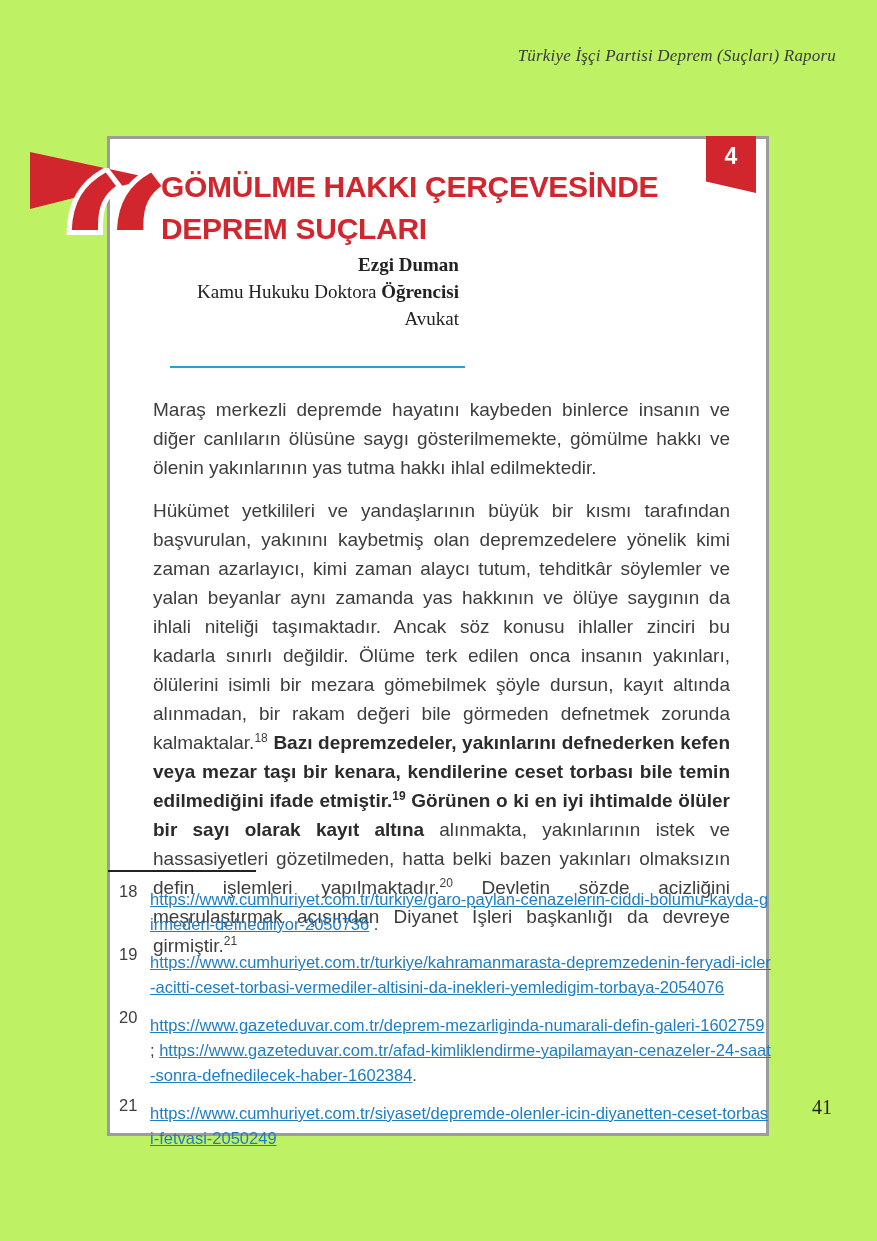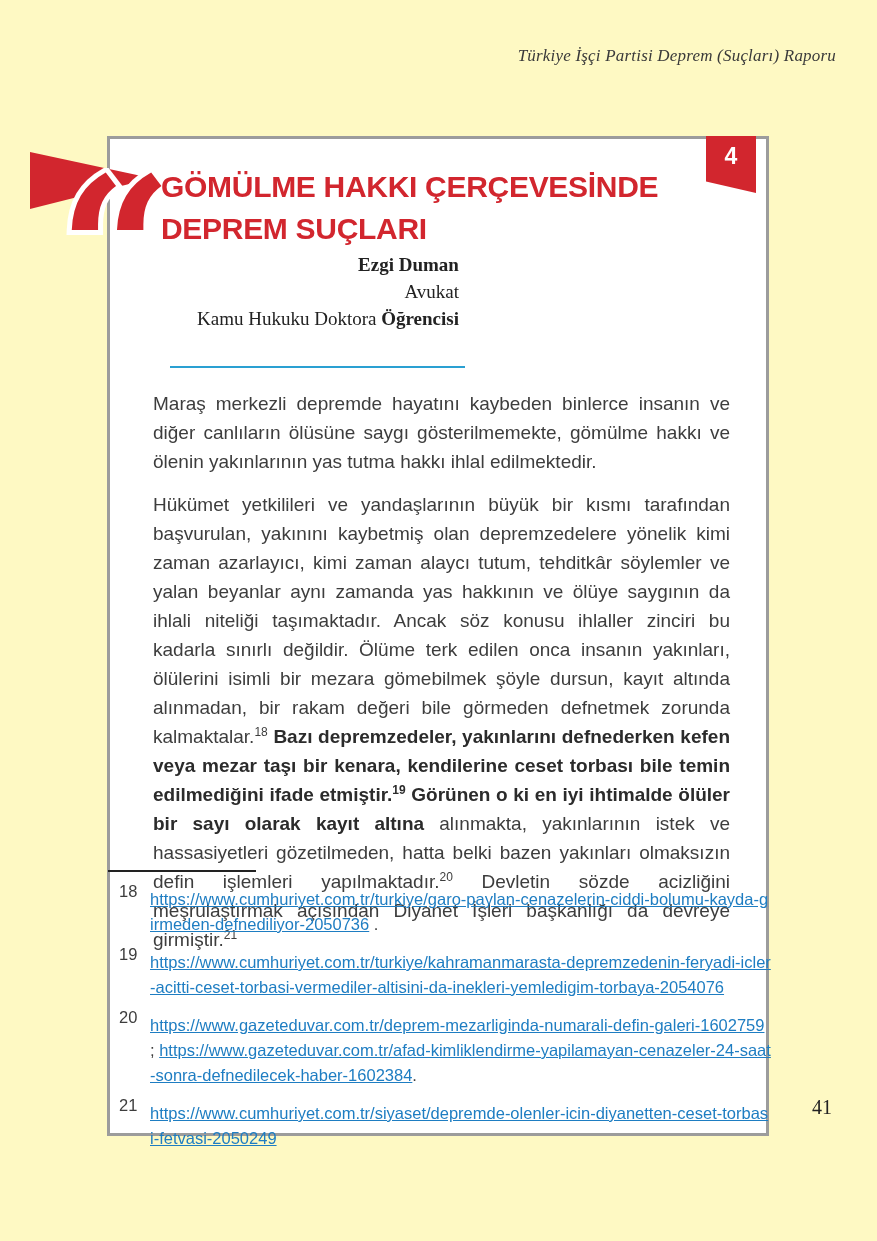--- a/index.html
+++ b/index.html
@@ -2,21 +2,21 @@
 <html style="--red: #d2262e; --border: #9c9c9c; --rule-blue: #2aa0d2; --link: #1e7dc2; --text: #3d3d3d;"><head>
 <meta charset="utf-8">
 <style>
   html, body {
     margin: 0; padding: 0;
     width: 877px; height: 1241px;
     background: #ffffff;
     overflow: hidden;
     font-family: "Liberation Sans", sans-serif;
   }
-  .page { position: relative; width: 877px; height: 1241px; background: #fef9c3; }
+  .page { position: relative; width: 877px; height: 1241px; background: #bef264; }
 
   .running-header {
     position: absolute; top: 46px; right: 41px;
     font-family: "Liberation Serif", serif;
     font-style: italic;
     font-size: 17px; color: #3a3a3a;
     letter-spacing: 0.2px;
   }
 
   .content-box {
@@ -69,21 +69,21 @@
     background: var(--rule-blue, #2aa0d2);
   }
 
   .body-copy {
     position: absolute; left: 153px; top: 389px;
     width: 577px;
     color: var(--text, #3d3d3d);
     font-size: 19px; line-height: 29px;
     text-align: justify;
   }
-  .body-para { margin: 0 0 14px 0; }
+  .body-para { margin: 6px 0 14px 0; }
   .body-para .b { font-weight: bold; color: #2b2b2b; }
   .body-para sup { font-size: 12px; line-height: 0; }
 
   .footnote-rule {
     position: absolute; left: 108px; top: 870px;
     width: 148px; height: 2px; background: #222;
   }
 
   .footnotes {
     position: absolute; left: 119px; top: 879px;
@@ -124,22 +124,22 @@
     <text x="2" y="154" font-family="DejaVu Serif, serif" font-weight="bold" font-size="200" fill="#d2262e" stroke="#ffffff" stroke-width="10" paint-order="stroke">“</text>
   </svg>
 
   <div class="article-title">
     <div>GÖMÜLME HAKKI ÇERÇEVESİNDE</div>
     <div>DEPREM SUÇLARI</div>
   </div>
 
   <div class="author-block">
     <div class="author-name">Ezgi Duman</div>
+    <div><span>Kamu Hukuku Doktora </span><span class="affiliation-bold">Öğrencisi</span></div>
     <div>Avukat</div>
-    <div><span>Kamu Hukuku Doktora </span><span class="affiliation-bold">Öğrencisi</span></div>
   </div>
 
   <div class="blue-rule"></div>
 
   <div class="body-copy">
       <p class="body-para"><span>Maraş merkezli depremde hayatını kaybeden binlerce insanın ve diğer canlıların ölüsüne saygı gösterilmemekte, gömülme hakkı ve ölenin yakınlarının yas tutma hakkı ihlal edilmektedir.</span></p>
       <p class="body-para"><span>Hükümet yetkilileri ve yandaşlarının büyük bir kısmı tarafından başvurulan, yakınını kaybetmiş olan depremzedelere yönelik kimi zaman azarlayıcı, kimi zaman alaycı tutum, tehditkâr söylemler ve yalan beyanlar aynı zamanda yas hakkının ve ölüye saygının da ihlali niteliği taşımaktadır. Ancak söz konusu ihlaller zinciri bu kadarla sınırlı değildir. Ölüme terk edilen onca insanın yakınları, ölülerini isimli bir mezara gömebilmek şöyle dursun, kayıt altında alınmadan, bir rakam değeri bile görmeden defnetmek zorunda kalmaktalar.</span><sup>18</sup><span class="b"> Bazı depremzedeler, yakınlarını defnederken kefen veya mezar taşı bir kenara, kendilerine ceset torbası bile temin edilmediğini ifade etmiştir.</span><sup class="b">19</sup><span class="b"> Görünen o ki en iyi ihtimalde ölüler bir sayı olarak kayıt altına</span><span> alınmakta, yakınlarının istek ve hassasiyetleri gözetilmeden, hatta belki bazen yakınları olmaksızın defin işlemleri yapılmaktadır.</span><sup>20</sup><span> Devletin sözde acizliğini meşrulaştırmak açısından Diyanet İşleri başkanlığı da devreye girmiştir.</span><sup>21</sup></p>
     </div>
 
   <div class="footnote-rule"></div>

